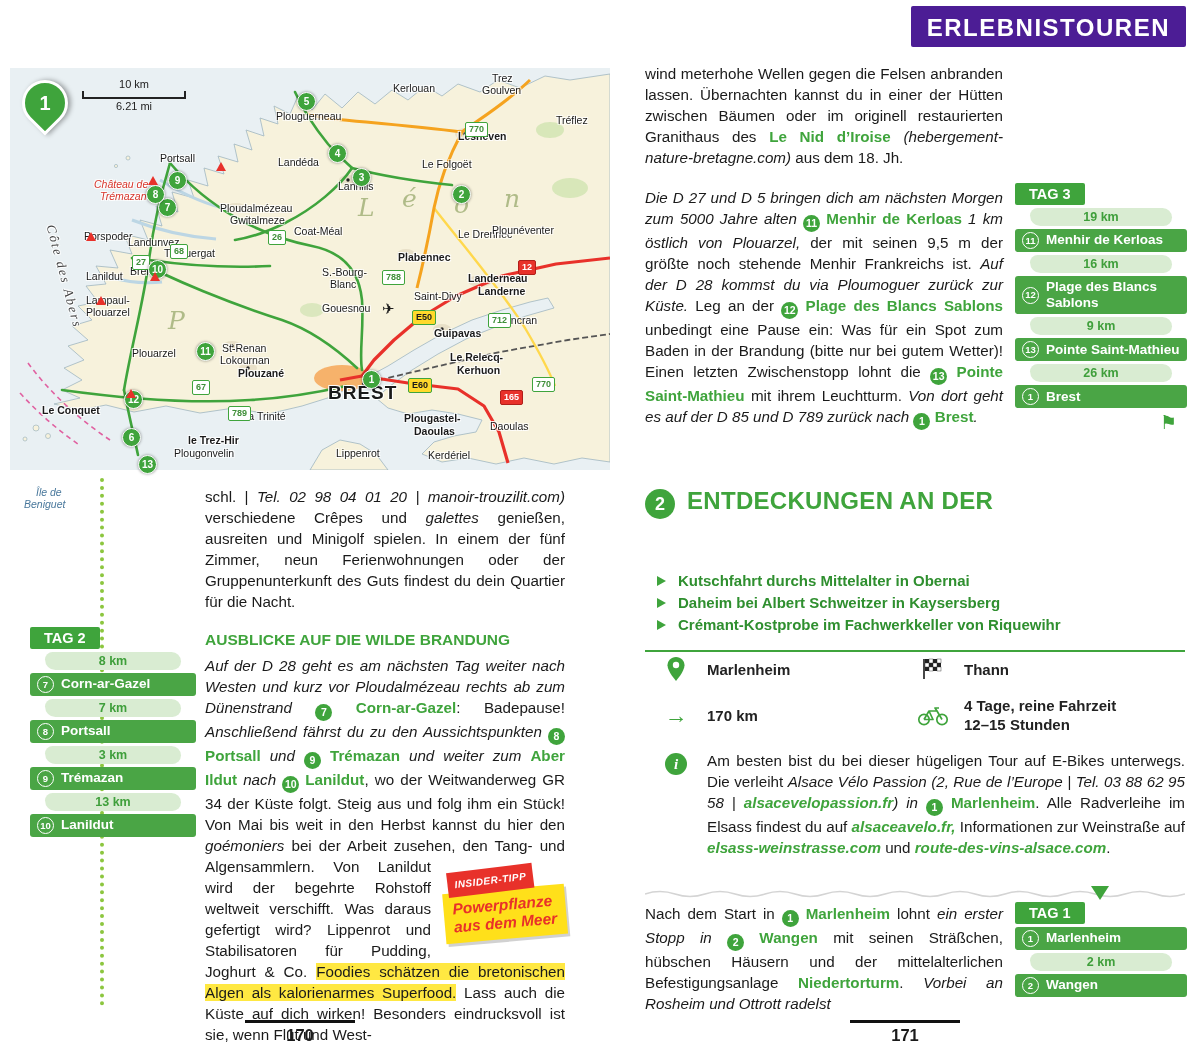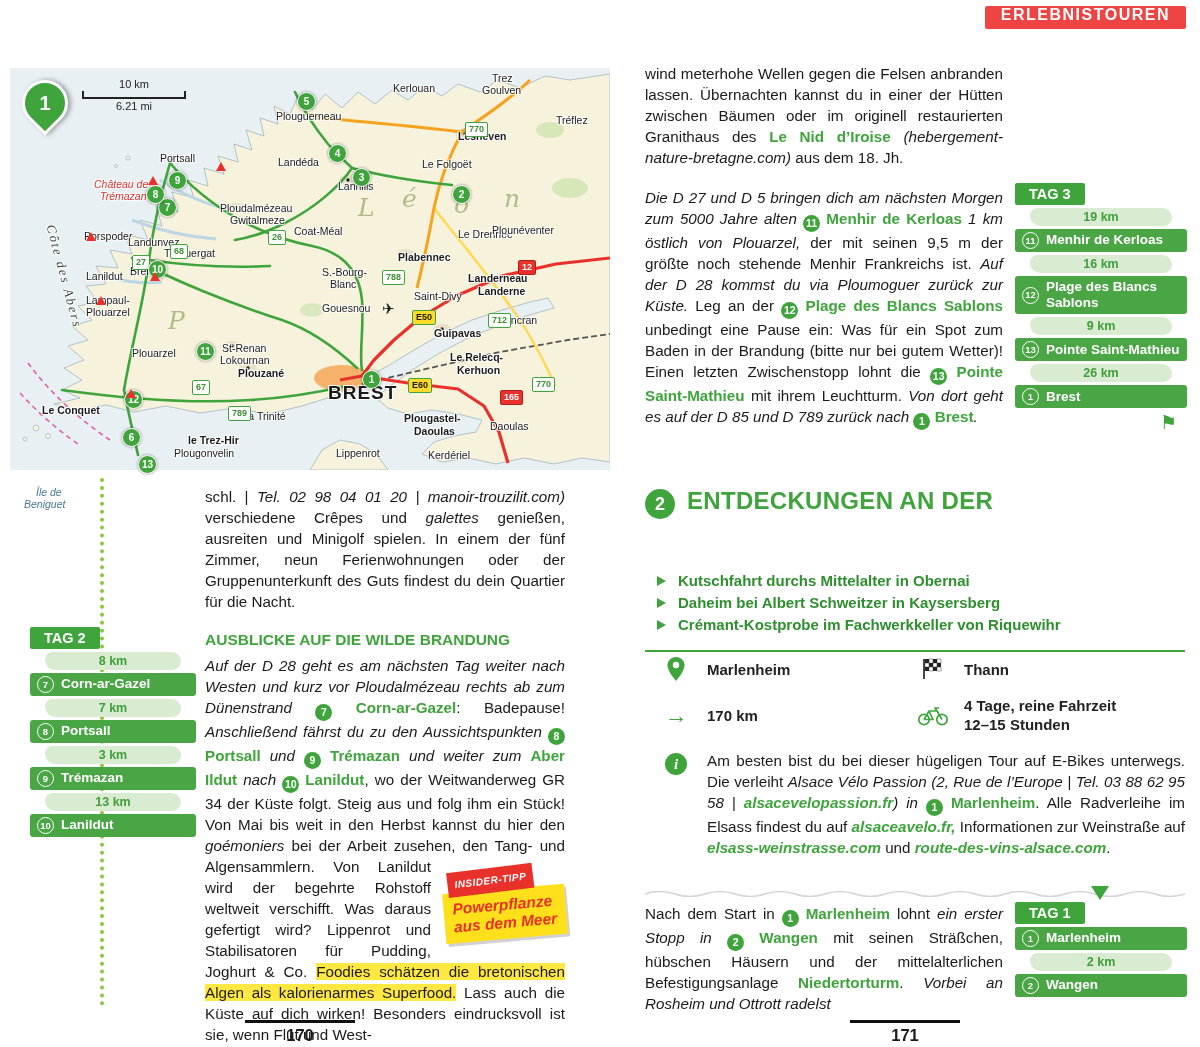--- a/index.html
+++ b/index.html
@@ -1,20 +1,20 @@
 <!DOCTYPE html>
 <html lang="de"><head>
 <meta charset="utf-8">
 <style>
   html,body{margin:0;padding:0;background:#fff;}
   .page{position:relative;width:1200px;height:1047px;background:#fff;overflow:hidden;
         font-family:"Liberation Sans",sans-serif;color:#1a1a1a;}
   
-  .banner{position:absolute;top:6px;right:14px;background:#ef4444;color:#fff;font-weight:700;
-          font-size:16px;letter-spacing:1.5px;padding:0 16px 5px;border-radius:2px;}
+  .banner{position:absolute;top:6px;right:14px;background:#4c1d95;color:#fff;font-weight:700;
+          font-size:24px;letter-spacing:1.5px;padding:8px 16px 5px;border-radius:2px;}
   
   .map{position:absolute;left:10px;top:68px;width:600px;height:402px;}
   .map svg.base{position:absolute;left:0;top:0;}
   .map-overlay{position:absolute;left:0;top:0;width:600px;height:402px;}
   .ml{position:absolute;font-size:10.5px;color:#1a1a1a;white-space:nowrap;
       text-shadow:-1px -1px 0 rgba(255,255,255,.85),1px -1px 0 rgba(255,255,255,.85),
                   -1px 1px 0 rgba(255,255,255,.85),1px 1px 0 rgba(255,255,255,.85);}
   .ml.b{font-weight:700;}
   .ml.big{font-size:19px;font-weight:700;letter-spacing:1px;}
   .ml.wi{font-style:italic;color:#49789c;margin-top:36px;}

